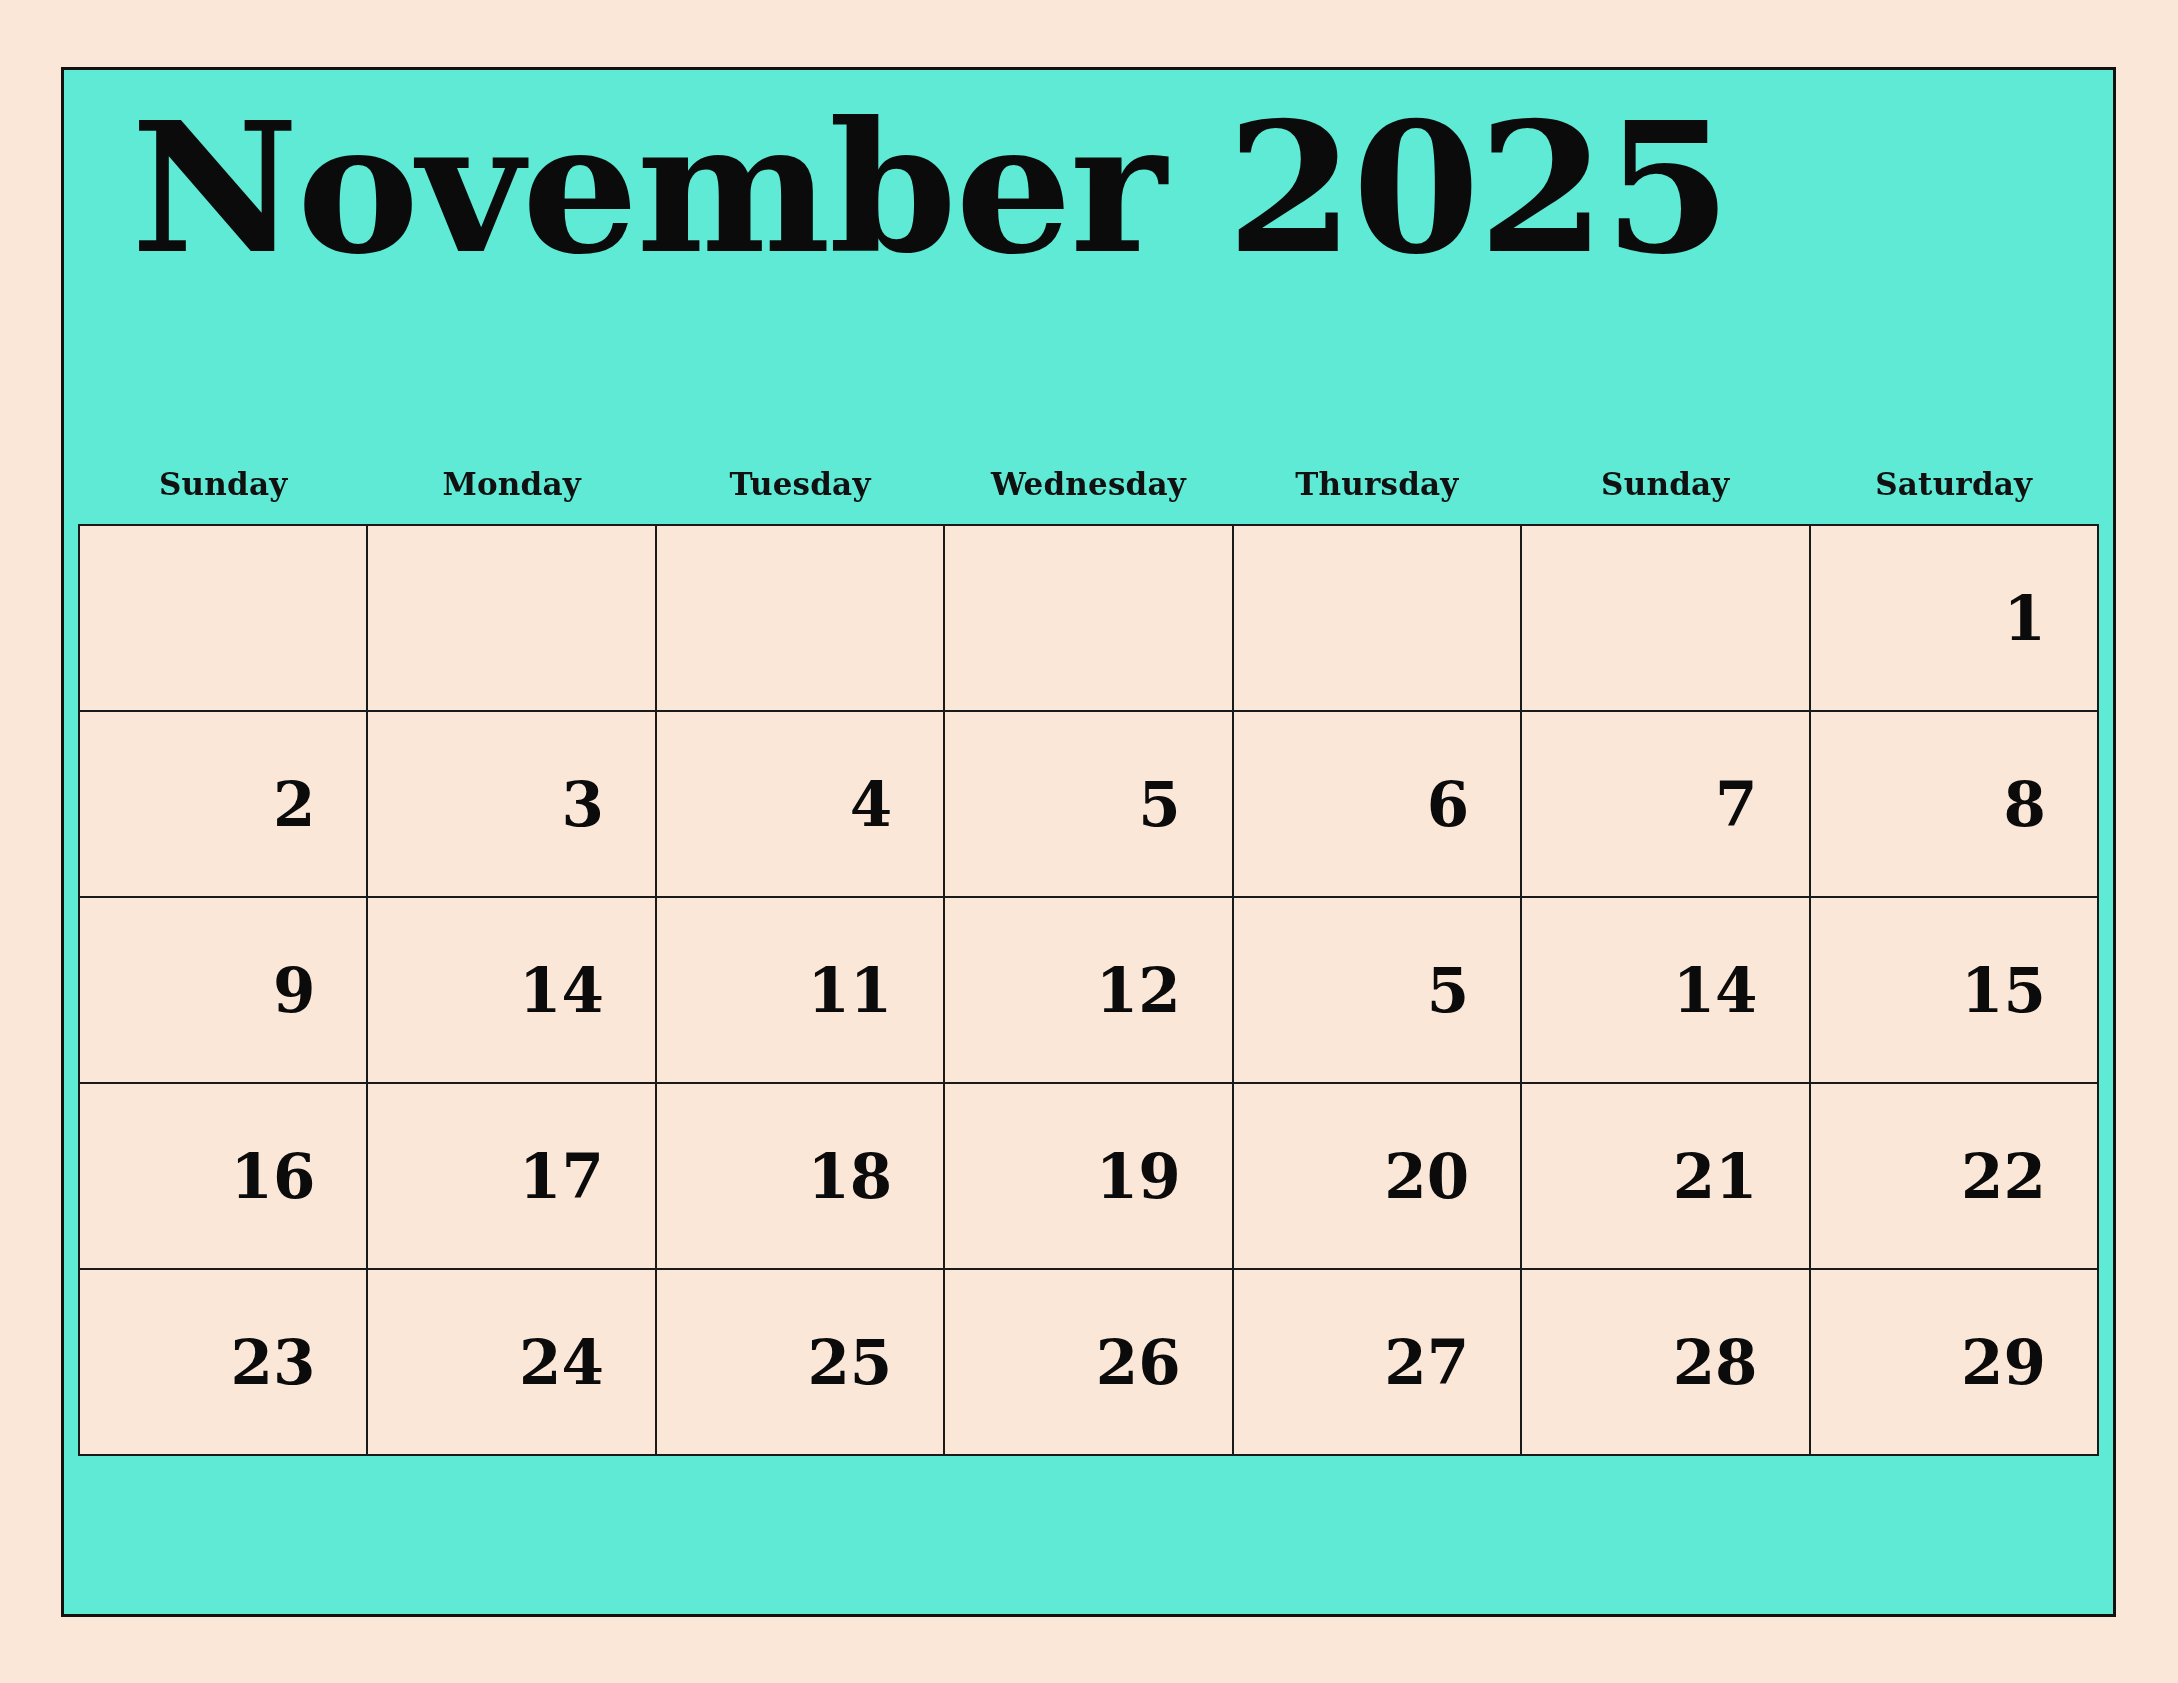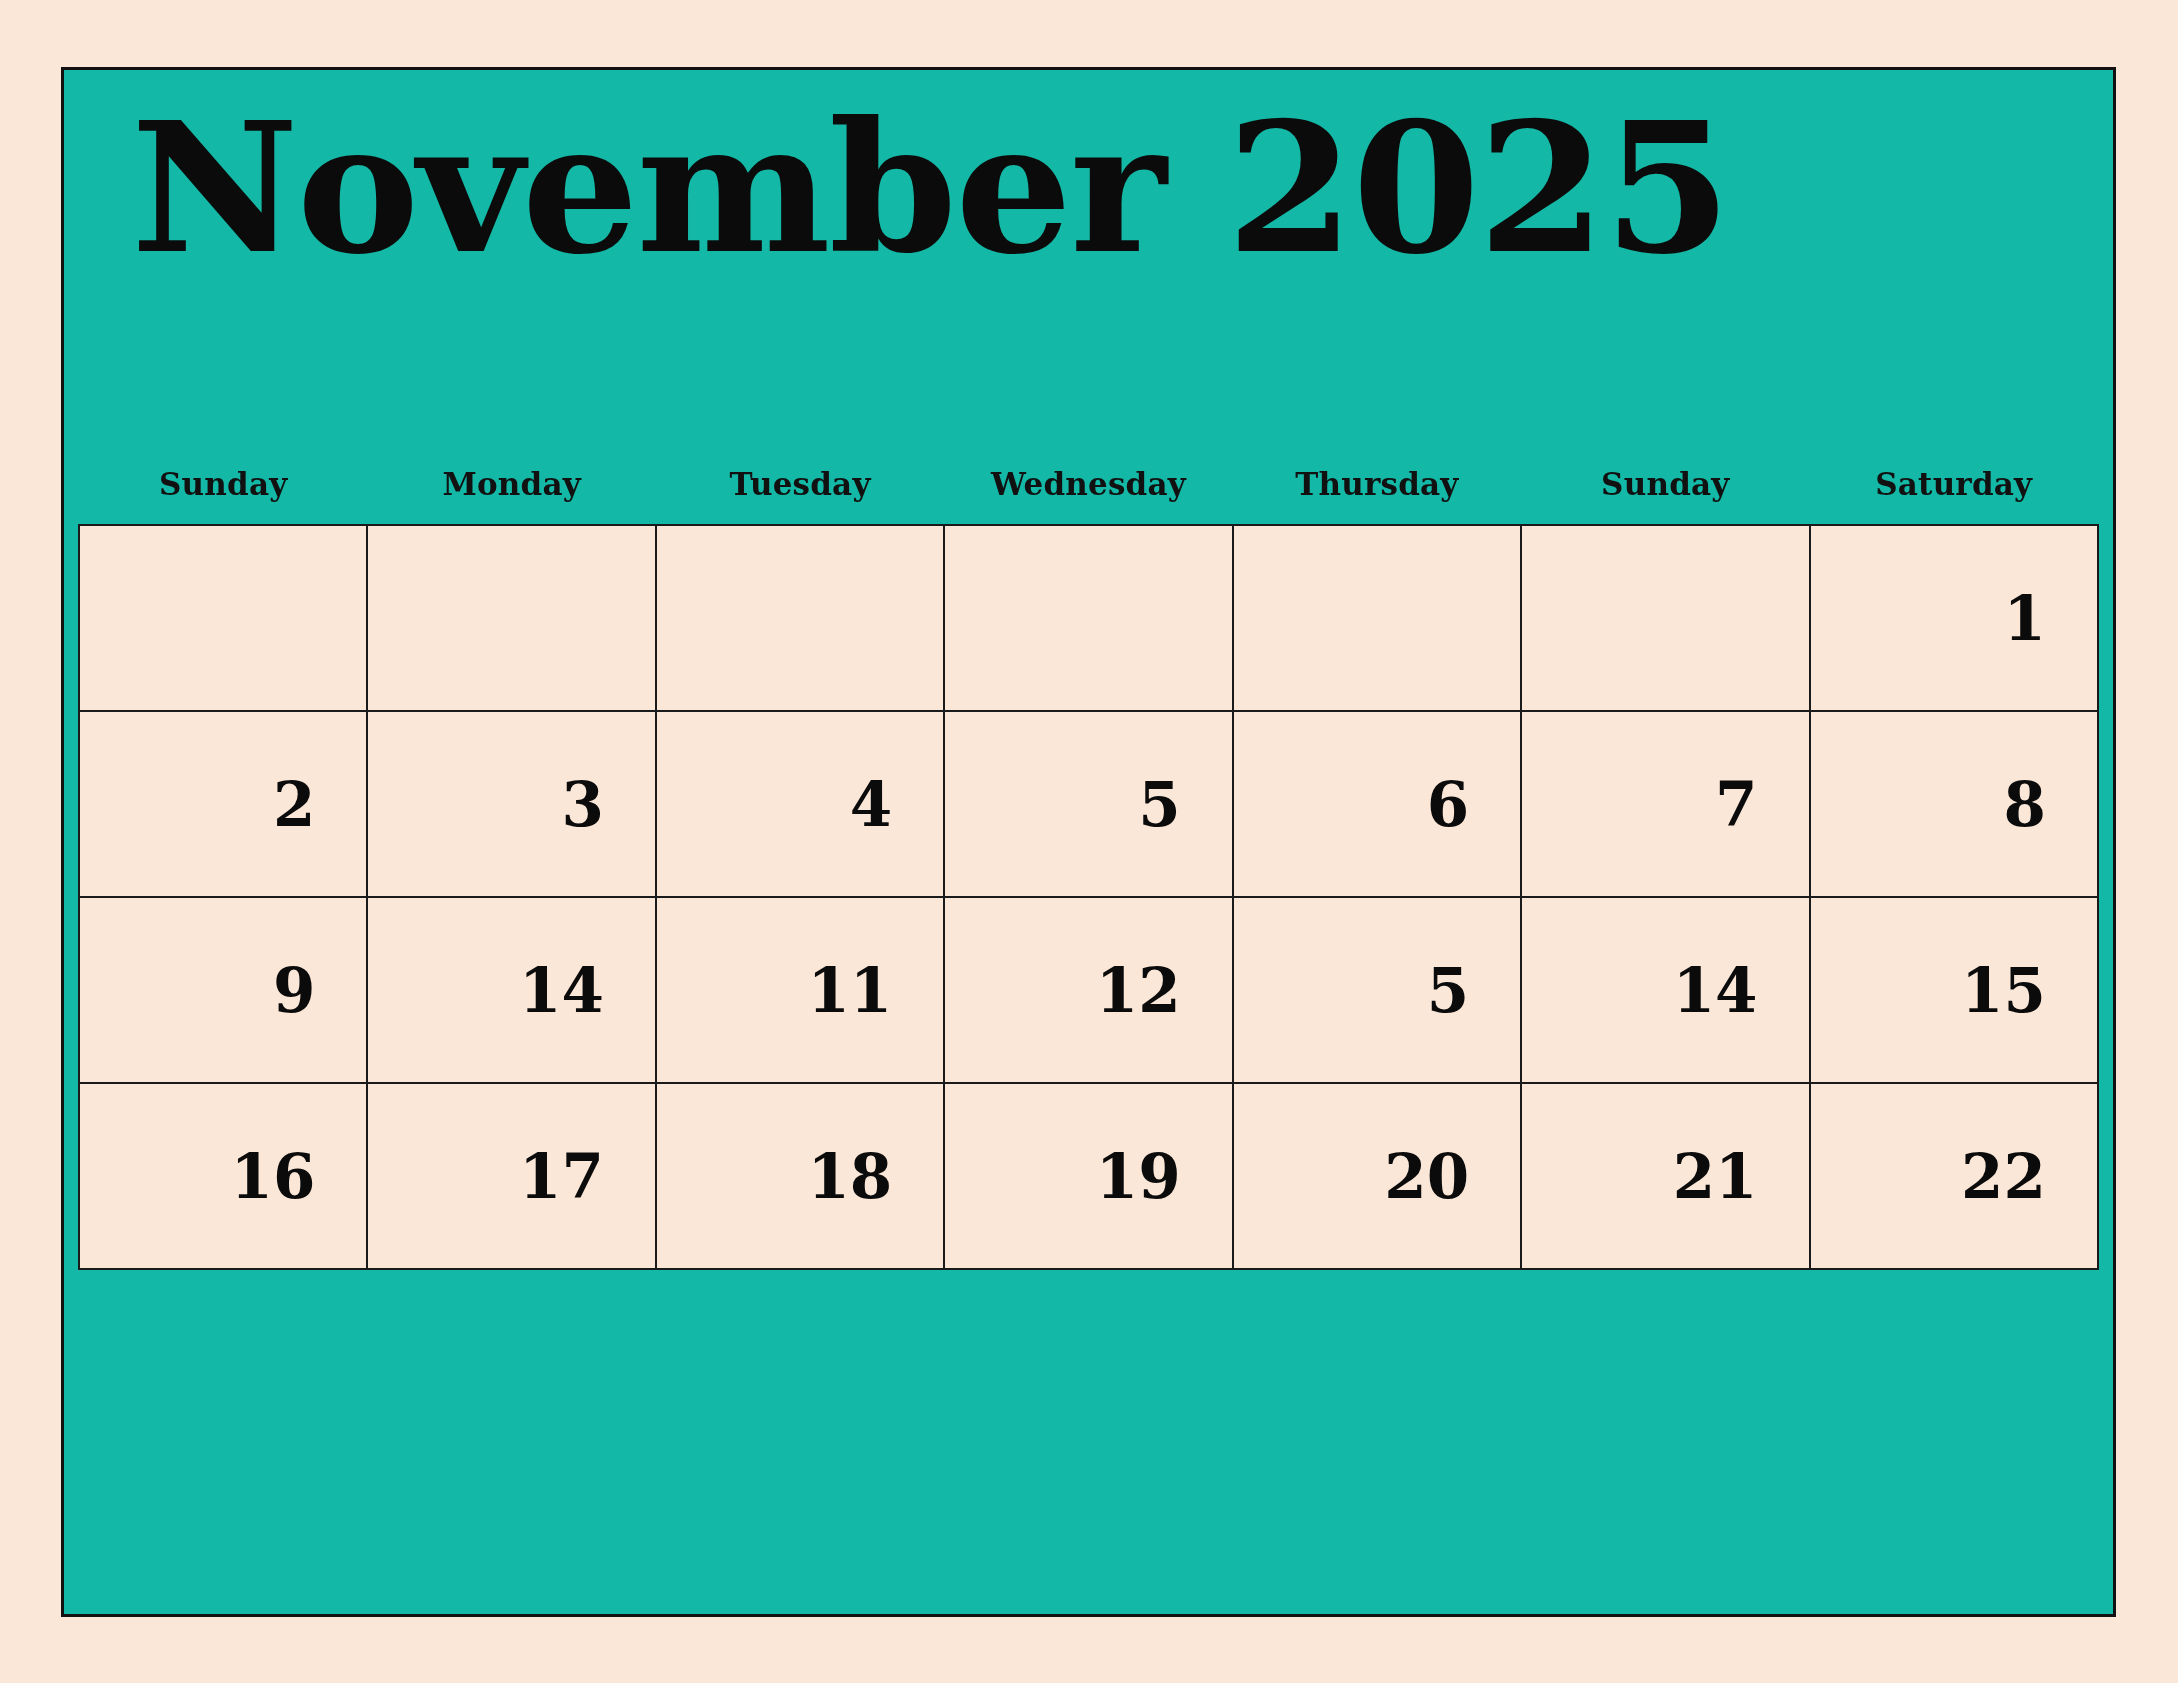--- a/index.html
+++ b/index.html
@@ -15,21 +15,21 @@
   }
 
   .page {
     position: absolute;
     left: 61px;
     top: 67px;
     width: 2055px;
     height: 1550px;
     border: 3px solid #111111;
     box-sizing: border-box;
-    background: #14b8a6;
+    background: #5eead4;
   }
 
   .title {
     position: absolute;
     left: 67px;
     top: 28px;
     right: 40px;
     font-family: "DejaVu Serif", serif;
     font-weight: 700;
     font-size: 180px;
@@ -133,18 +133,27 @@
         </tr>
         <tr>
           <td><span class="daynum">16</span></td>
           <td><span class="daynum">17</span></td>
           <td><span class="daynum">18</span></td>
           <td><span class="daynum">19</span></td>
           <td><span class="daynum">20</span></td>
           <td><span class="daynum">21</span></td>
           <td><span class="daynum">22</span></td>
         </tr>
+        <tr>
+          <td><span class="daynum">23</span></td>
+          <td><span class="daynum">24</span></td>
+          <td><span class="daynum">25</span></td>
+          <td><span class="daynum">26</span></td>
+          <td><span class="daynum">27</span></td>
+          <td><span class="daynum">28</span></td>
+          <td><span class="daynum">29</span></td>
+        </tr>
       </tbody>
     </table>
   </div>
 
 </div>
 
 
 </body></html>

